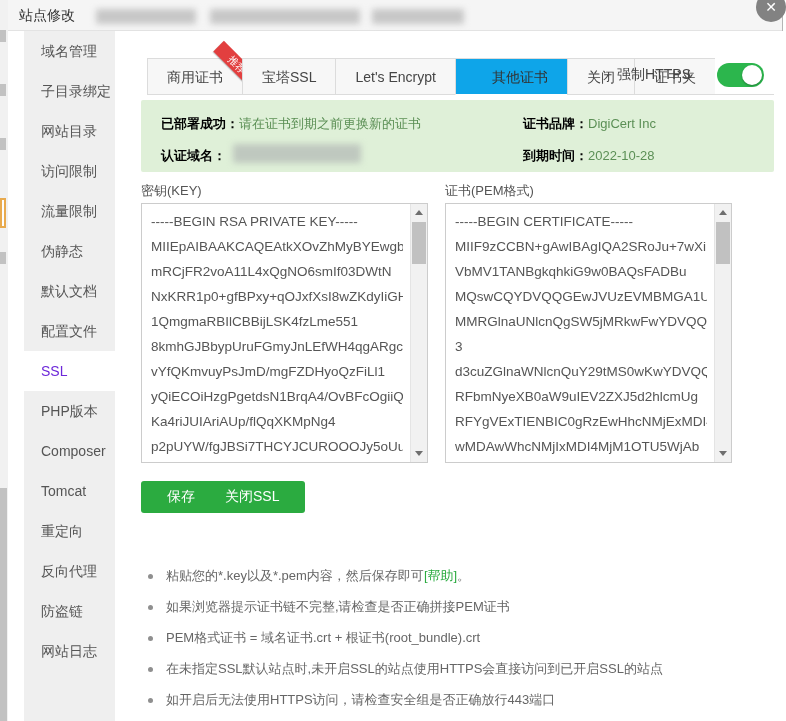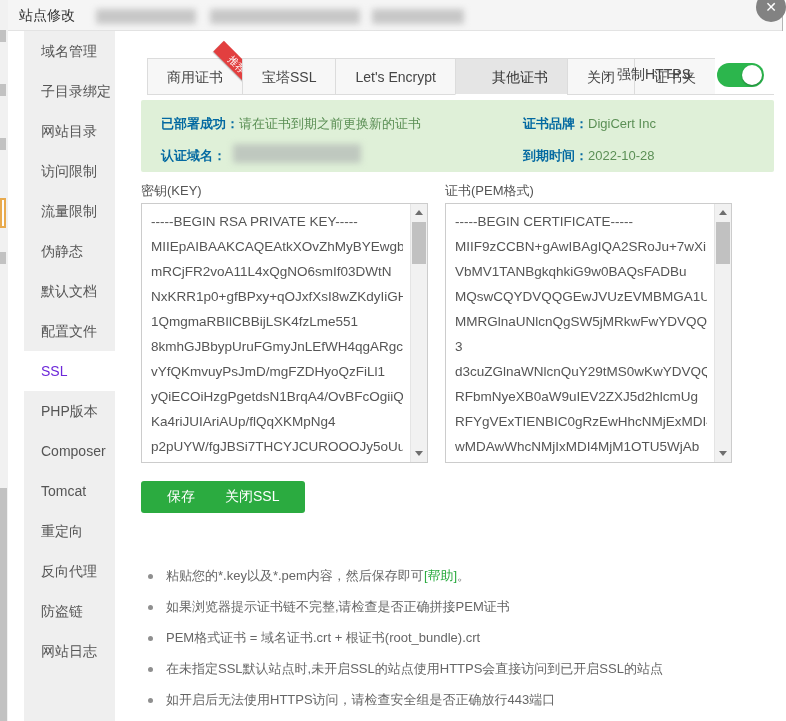--- a/index.html
+++ b/index.html
@@ -25,31 +25,31 @@
   .side-item { height:40px; line-height:40px; padding-left:17px; font-size:14px; color:#555; cursor:pointer; }
   .side-item.active { background:#fff; color:#6d28d9; }
 
   
   .main { position:absolute; left:107px; top:31px; width:668px; height:690px; background:#fff; }
 
   
   .tabbar { position:absolute; left:32px; top:27px; right:9px; height:37px; border-bottom:1px solid #dcdcdc; }
   .tab { position:relative; display:inline-block; height:37px; line-height:36px; padding:0 19px; font-size:14px; color:#454545; background:#f7f7f7; border:1px solid #dcdcdc; border-right:none; cursor:pointer; vertical-align:top; }
   .tab:last-of-type { border-right:1px solid #dcdcdc; }
-  .tab.active { background:#e5e5e5; border-bottom:1px solid #fff; color:#333;padding-left:36px; }
+  .tab.active { background:#0ea5e9; border-bottom:1px solid #fff; color:#333;padding-left:36px; }
   .ribbon { position:absolute; top:-2px; right:-21px; width:52px; height:15px; background:#e23f3f; color:#fff; font-size:10px; line-height:15px; text-align:center; transform:rotate(45deg); box-shadow:0 1px 1px rgba(0,0,0,.25); }
   .https-wrap { position:absolute; right:10px; top:5px; }
   .https-label { font-size:14px; color:#444; vertical-align:middle; margin-right:26px;padding-left:38px; }
   .toggle { display:inline-block; width:47px; height:24px; border-radius:12px; background:#2cb64d; position:relative; vertical-align:middle; cursor:pointer; }
   .toggle .knob { position:absolute; right:2px; top:2px; width:20px; height:20px; border-radius:50%; background:#fff; box-shadow:0 1px 2px rgba(0,0,0,.3); }
 
   
   .status-box { position:absolute; left:26px; top:69px; width:633px; height:72px; background:#dff0d8; border-radius:2px; font-size:13px; }
   .status-box .cell { position:absolute; white-space:nowrap; }
-  .sb-label { font-weight:bold; color:#0369a1;font-family:Liberation Serif, serif; }
+  .sb-label { font-weight:bold; color:#000000;font-family:Liberation Serif, serif; }
   .sb-val { color:#5b8f55;text-align:center; }
   .redacted-domain { position:absolute; left:72px; top:-3px; width:128px; height:19px; background:#bfc8bf; filter:blur(3px); border-radius:2px; }
 
   
   .ta-label { position:absolute; font-size:13px; color:#555; }
   .fake-ta { position:absolute; height:260px; border:1px solid #ccc; background:#fff; overflow:hidden; }
   .ta-content { position:absolute; left:9px; top:5px; right:24px; bottom:0; font-size:13.5px; line-height:25px; color:#555; white-space:pre; overflow:hidden; }
   .scrollbar { position:absolute; right:0; top:0; width:17px; height:100%; background:#f1f1f1; border-left:1px solid #e4e4e4; }
   .sb-arrow { position:absolute; left:4px; width:0; height:0; }
   .sb-arrow.up { top:6px; border-left:4px solid transparent; border-right:4px solid transparent; border-bottom:5px solid #6e6e6e; }

